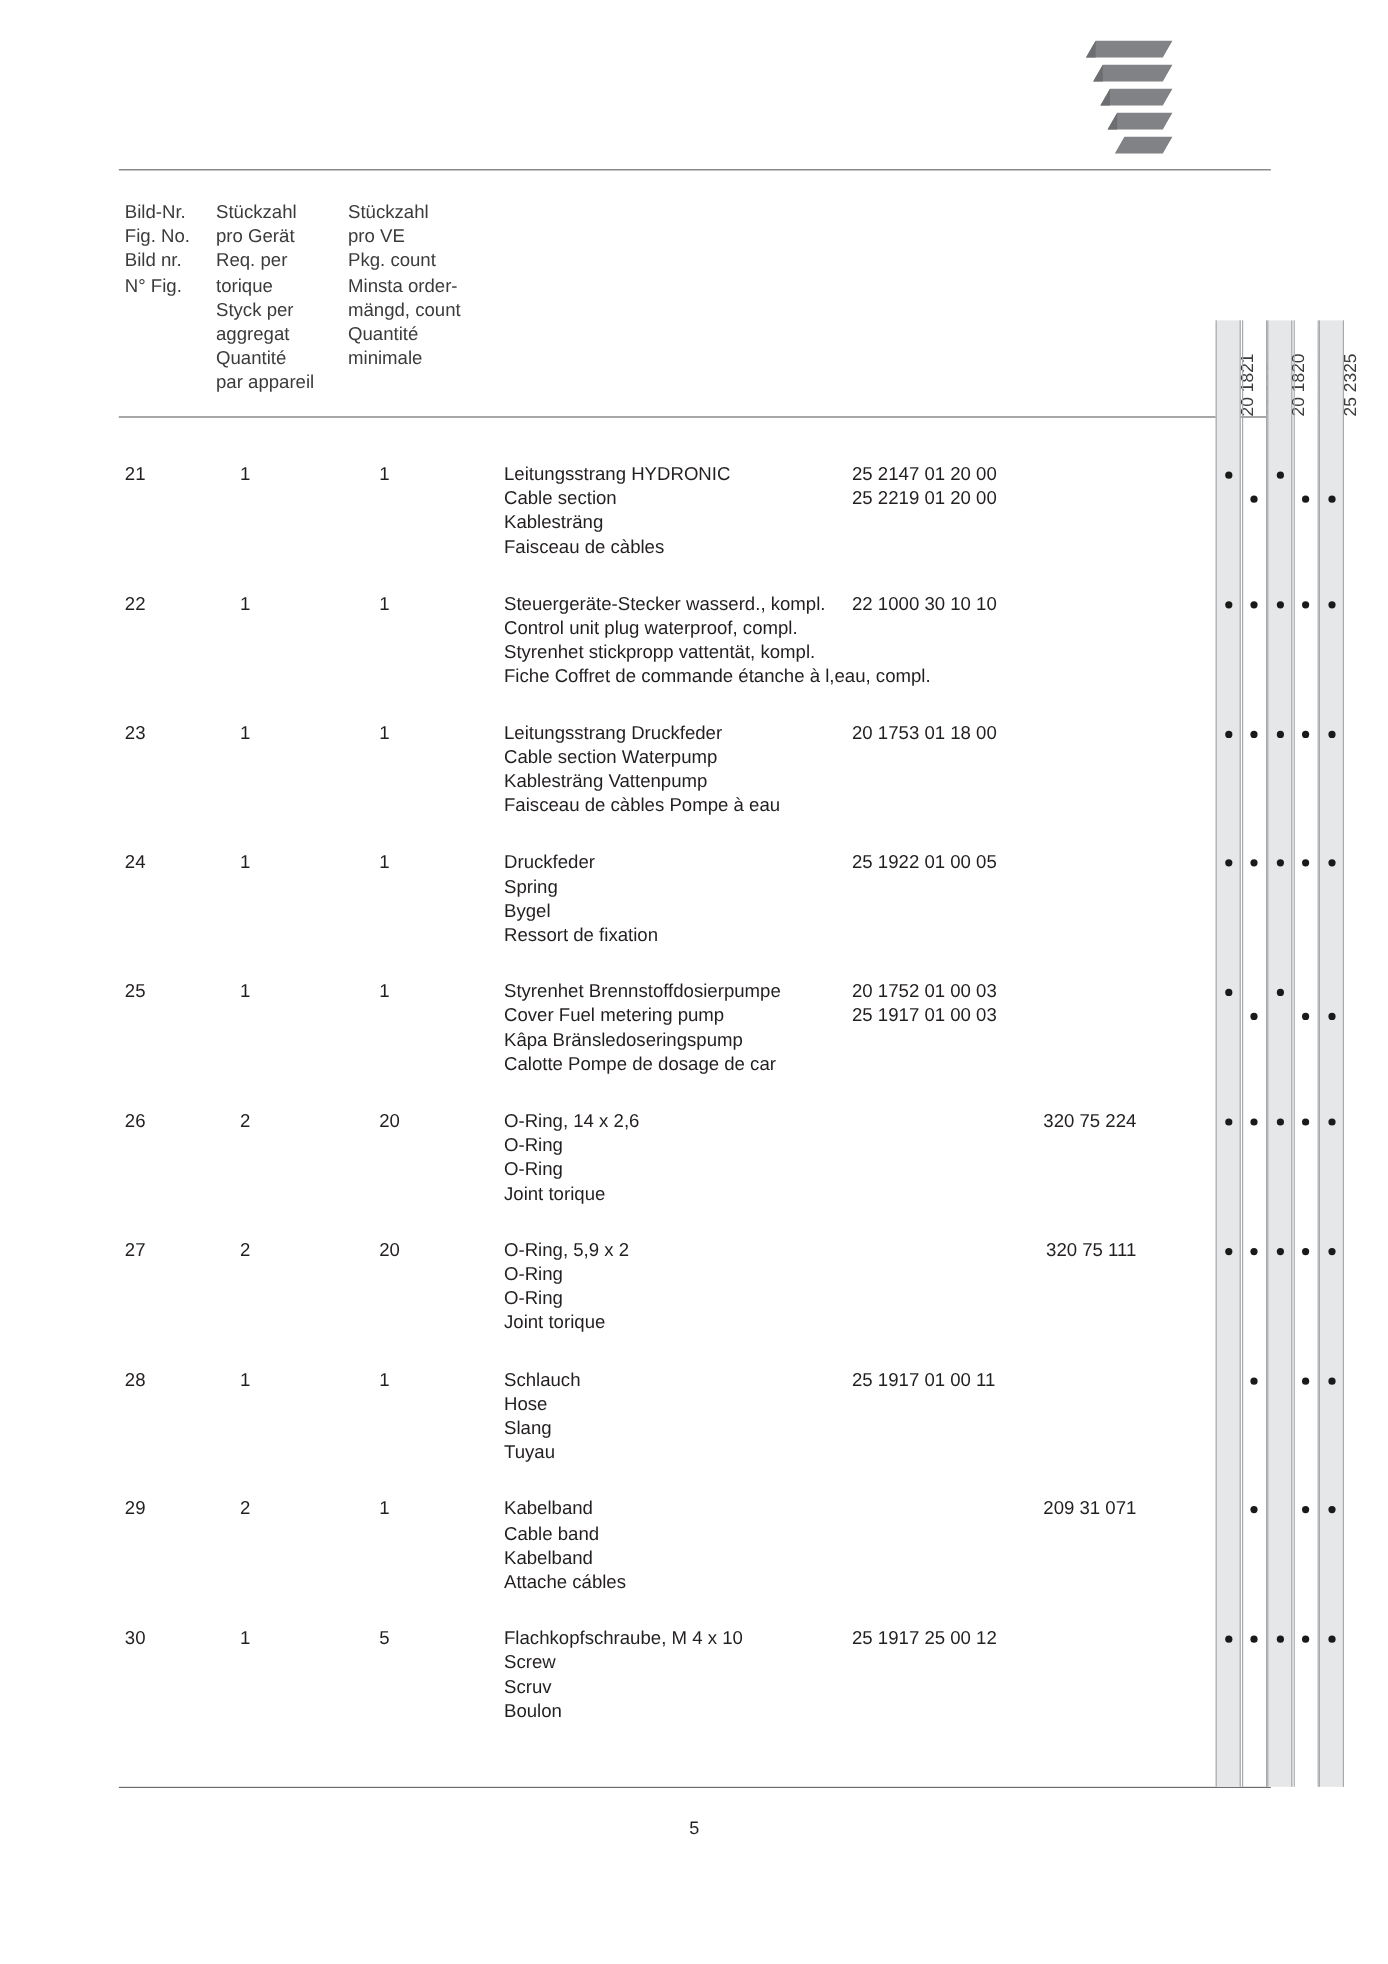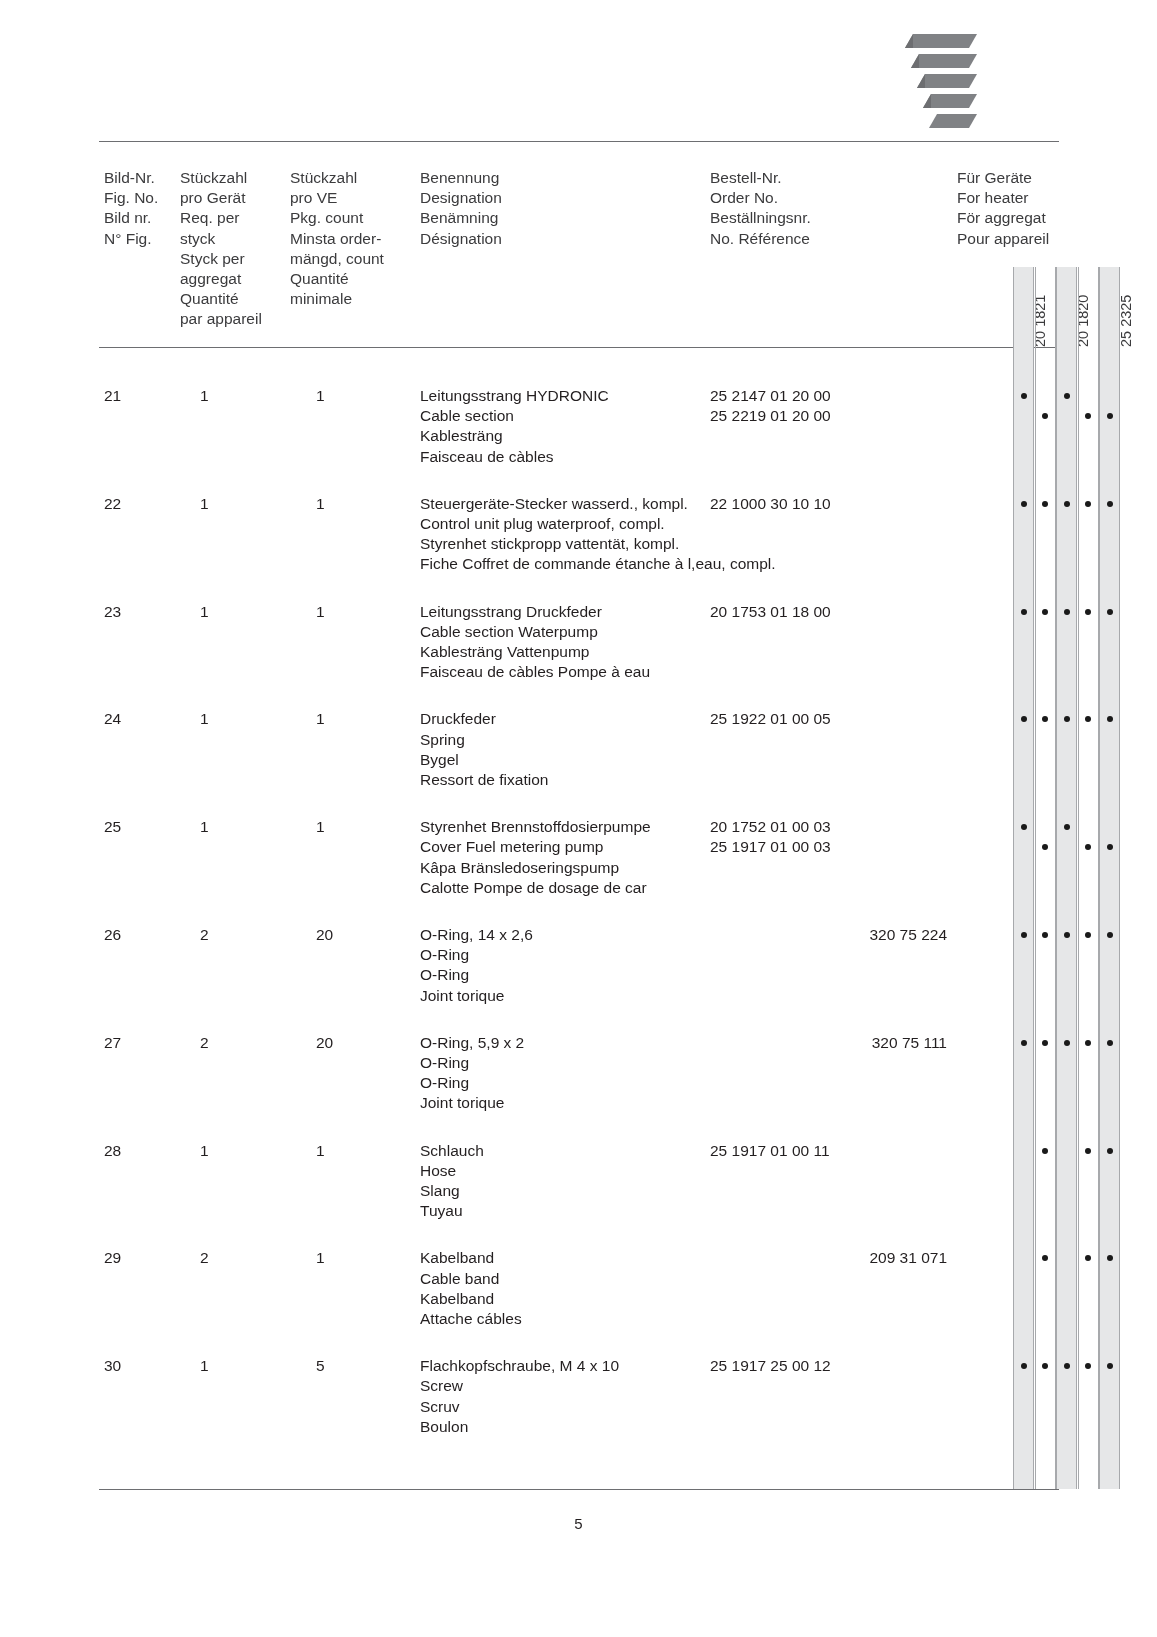--- a/index.html
+++ b/index.html
@@ -178,25 +178,22 @@
     <path d="M12 60 L20 46 L20 60 Z" fill="#6d6e71"></path>
     <path d="M18 80 L26 66 L26 80 Z" fill="#6d6e71"></path>
   </svg>
 
   <div class="rule rule-top"></div>
   <div class="rule rule-header"></div>
   <div class="rule rule-bottom"></div>
 
   <div class="header">
     <div class="hcol hc-fig"><div>Bild-Nr.</div><div>Fig. No.</div><div>Bild nr.</div><div>N° Fig.</div></div>
-    <div class="hcol hc-req"><div>Stückzahl</div><div>pro Gerät</div><div>Req. per</div><div>styck</div><div>Styck per</div><div>aggregat</div><div>Quantité</div><div>par appareil</div></div>
+    <div class="hcol hc-req"><div>Stückzahl</div><div>pro Gerät</div><div>Req. per</div><div>torique</div><div>Styck per</div><div>aggregat</div><div>Quantité</div><div>par appareil</div></div>
     <div class="hcol hc-pkg"><div>Stückzahl</div><div>pro VE</div><div>Pkg. count</div><div>Minsta order-</div><div>mängd, count</div><div>Quantité</div><div>minimale</div></div>
-    <div class="hcol hc-desig"><div>Benennung</div><div>Designation</div><div>Benämning</div><div>Désignation</div></div>
-    <div class="hcol hc-order"><div>Bestell-Nr.</div><div>Order No.</div><div>Beställningsnr.</div><div>No. Référence</div></div>
-    <div class="hcol hc-dev"><div>Für Geräte</div><div>For heater</div><div>För aggregat</div><div>Pour appareil</div></div>
   </div>
 
   <div class="devcols">
       <div class="devcol shaded" style="left: 0px;">
         <div class="edge-l"></div>
         <div class="edge-r"></div>
         <div class="devcol-label-wrap">
           <div class="vlabel" style="left: 17px; top: 75px;">20 1821</div>
         </div>
       </div>

